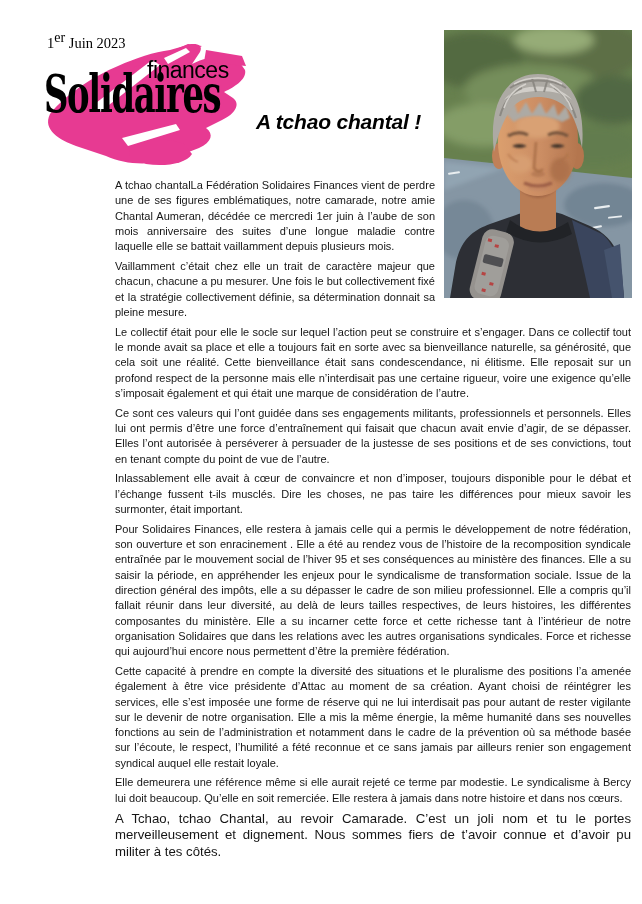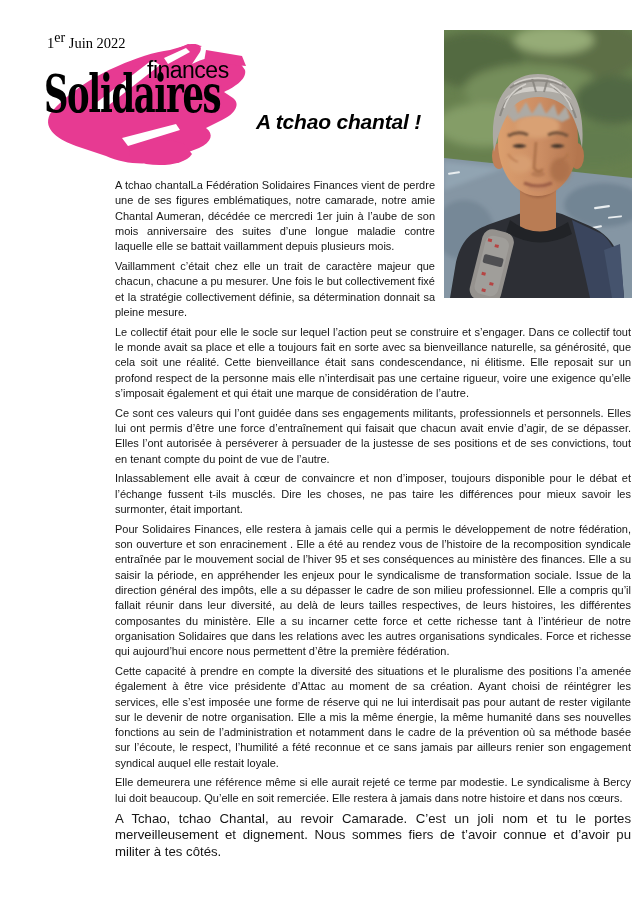--- a/index.html
+++ b/index.html
@@ -43,21 +43,21 @@
   .article p {
     margin:0 0 4.5px 0; font-size:11px; line-height:15.3px; color:#151515;
   }
   .article p.closing { font-size:13.2px; line-height:16.6px; }
 </style>
 </head>
 <body>
 
 <div class="page">
 
-  <div class="issue-date"><span>1</span><sup>er</sup><span> Juin 2022</span></div>
+  <div class="issue-date"><span>1</span><sup>er</sup><span> Juin 2023</span></div>
 
   <div class="logo">
     <svg class="splash" viewBox="0 0 215 125" aria-hidden="true">
       <g fill="#e73a92">
         <path d="M14,72 C30,52 58,34 82,24 C100,16 118,10 134,8 L148,4 C158,0 168,2 164,10 L156,22 C174,13 192,12 202,18 L209,28 C211,36 201,44 188,50 L197,56 C205,62 199,72 186,78 L170,86 C178,92 176,100 163,106 L132,118 C110,124 88,122 70,114 L40,104 C24,98 6,88 14,72 Z"></path>
         <path d="M96,26 L152,2 L166,4 L108,36 Z"></path>
         <path d="M170,8 L206,14 L210,24 L168,20 Z"></path>
         <path d="M92,100 C110,96 134,96 148,102 L156,112 C150,122 128,125 110,122 L94,114 Z"></path>
       </g>
       <g fill="#ffffff">

